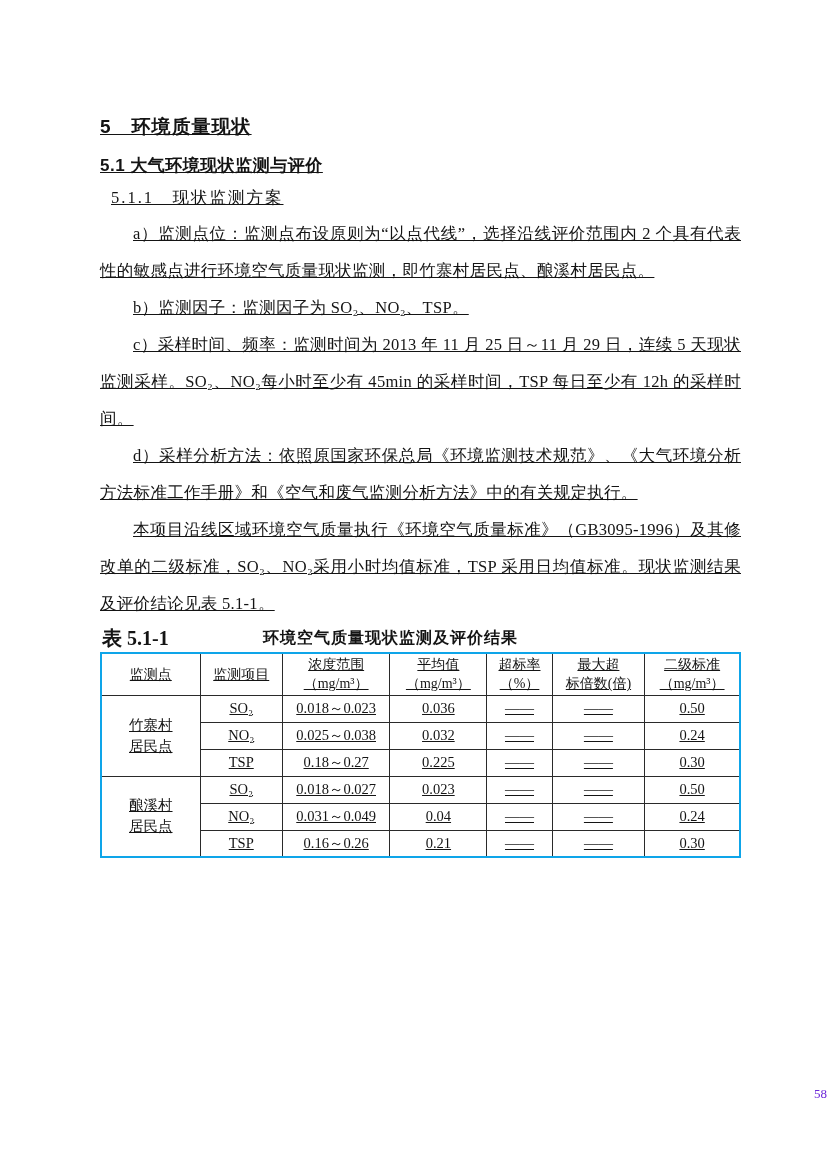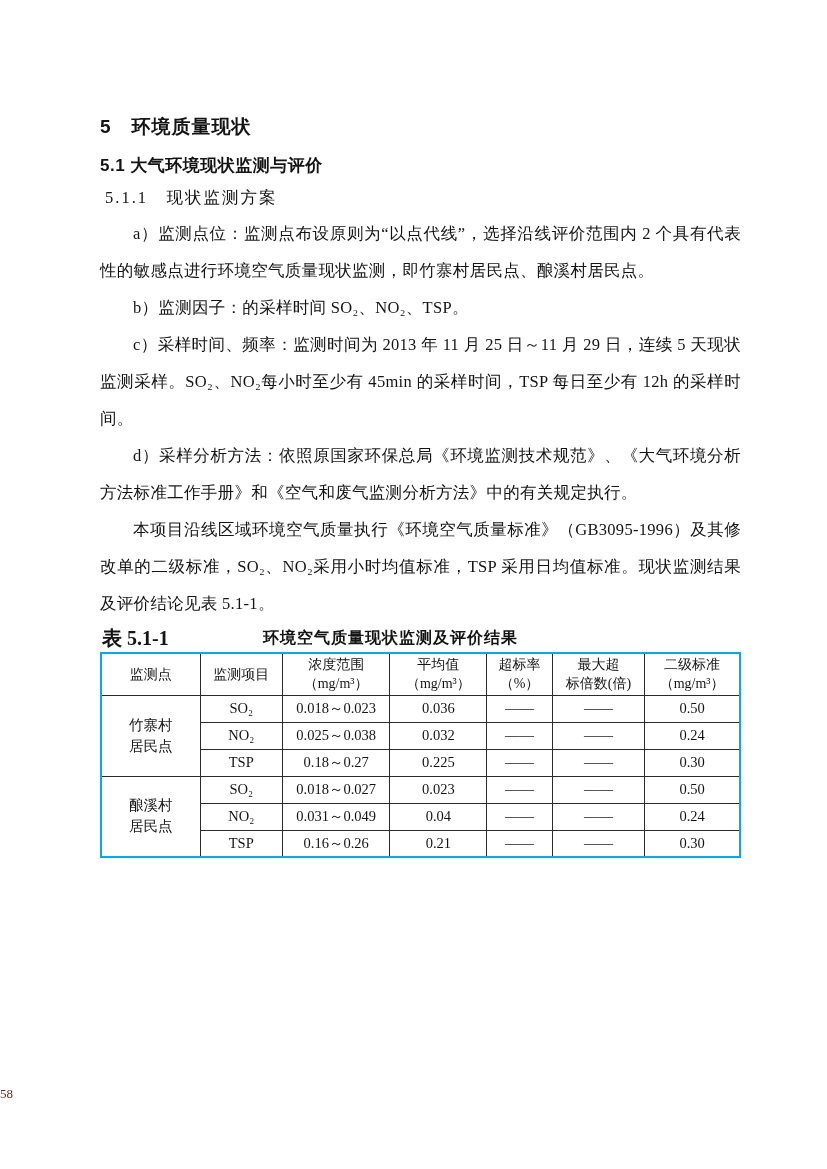--- a/index.html
+++ b/index.html
@@ -12,20 +12,21 @@
     margin: 0 auto;
     font-family: "Liberation Serif", "DejaVu Serif", serif;
     color: #141414;
     overflow: hidden;
   }
   .content {
     position: absolute;
     left: 100px;
     top: 114px;
     width: 641px;
+    text-decoration: underline;
   }
   .h1 {
     font-family: "Liberation Sans", "DejaVu Sans", sans-serif;
     font-size: 19px;
     font-weight: bold;
     line-height: 26px;
     margin-bottom: 14px;
     letter-spacing: 1px;
   }
   .h2 {
@@ -33,21 +34,21 @@
     font-size: 17px;
     font-weight: bold;
     line-height: 24px;
     margin: 8px 0 8px 0;
     letter-spacing: 0.5px;
   }
   .h3 {
     font-size: 16.5px;
     font-weight: normal;
     line-height: 24px;
-    margin: 5px 0 5px 5px;
+    margin: 5px 0 5px 11px;
     letter-spacing: 2px;
   }
   .para {
     font-size: 16.5px;
     line-height: 37px;
     text-align: justify;
     text-indent: 2em;
     letter-spacing: 0.3px;
   }
   .table-caption {
@@ -101,40 +102,40 @@
     white-space: pre-line;
     line-height: 21px;
     font-size: 14.5px;
   }
   .conclusion { margin-top: 26px; }
   .page-number {
     position: absolute;
     top: 1086px;
     left: 0;
     width: 100%;
-    text-align: left;
+    text-align: right;
     font-size: 13px;
-    color: #7f1d1d;
+    color: #6d28d9;
   }
 </style>
 </head>
 <body>
 
 <div class="page">
   <div class="content">
 
     <div class="h1">5　环境质量现状</div>
 
 
     <div class="h2">5.1 大气环境现状监测与评价</div>
 
     <div class="h3">5.1.1　现状监测方案</div>
 
     <p class="para">a）监测点位：监测点布设原则为“以点代线”，选择沿线评价范围内 2 个具有代表性的敏感点进行环境空气质量现状监测，即竹寨村居民点、酿溪村居民点。</p>
-    <p class="para">b）监测因子：的采样时间 SO₂、NO₂、TSP。</p>
+    <p class="para">b）监测因子：监测因子为 SO₂、NO₂、TSP。</p>
     <p class="para">c）采样时间、频率：监测时间为 2013 年 11 月 25 日～11 月 29 日，连续 5 天现状监测采样。SO₂、NO₂每小时至少有 45min 的采样时间，TSP 每日至少有 12h 的采样时间。</p>
     <p class="para">d）采样分析方法：依照原国家环保总局《环境监测技术规范》、《大气环境分析方法标准工作手册》和《空气和废气监测分析方法》中的有关规定执行。</p>
 
 
     <p class="para">本项目沿线区域环境空气质量执行《环境空气质量标准》（GB3095-1996）及其修改单的二级标准，SO₂、NO₂采用小时均值标准，TSP 采用日均值标准。现状监测结果及评价结论见表 5.1-1。</p>
 
     <div class="table-caption">
       <span class="label">表 5.1-1</span>
       <span class="title">环境空气质量现状监测及评价结果</span>
     </div>

